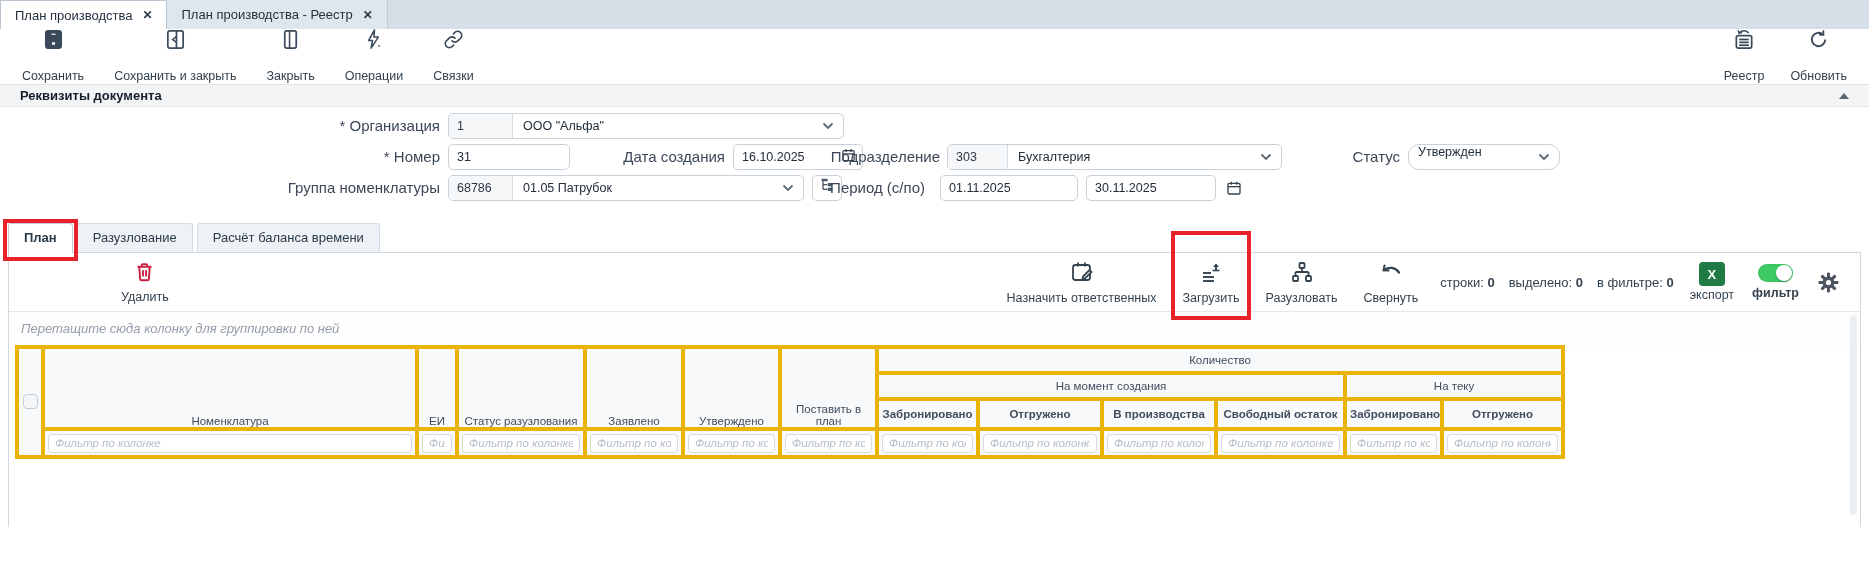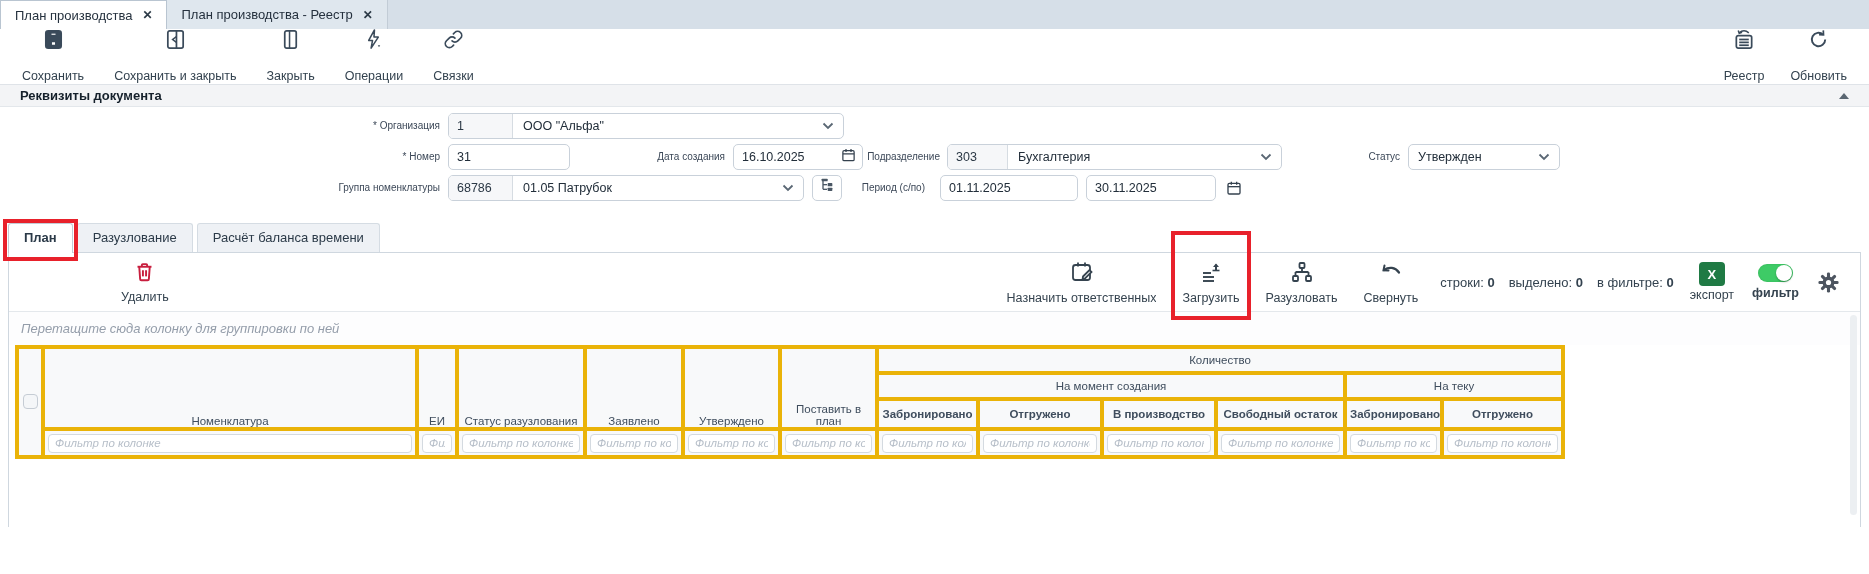--- a/index.html
+++ b/index.html
@@ -25,32 +25,32 @@
 
   
   .section-header { height:23px; background:#f3f4f6; border-top:1px solid #dfe3e8; border-bottom:1px solid #e3e7eb;
     display:flex; align-items:center; padding:0 20px; }
   .section-header .title { font-size:13px; font-weight:bold; color:#15202b; }
   .collapse-caret { margin-left:auto; width:0; height:0; border-left:5px solid transparent;
     border-right:5px solid transparent; border-bottom:6px solid #5a6672; cursor:pointer; }
 
   
   .form-body { position:relative; height:96px; background:#fff; }
-  .flabel { position:absolute; font-size:10px; color:#3c4858; line-height:26px; text-align:right; white-space:nowrap; }
+  .flabel { position:absolute; font-size:15px; color:#3c4858; line-height:26px; text-align:right; white-space:nowrap; }
   .fgroup { position:absolute; display:flex; height:26px; border:1px solid #c9d1da; border-radius:5px;
     background:#fff; overflow:hidden; }
   .fgroup .code { background:#f6f7f9; border-right:1px solid #d6dce2; font-size:12.5px; color:#2b3845;
     display:flex; align-items:center; padding:0 8px; }
   .fgroup .selval { display:flex; align-items:center; padding:0 26px 0 10px; font-size:12.5px; color:#222e3a;
     flex:1; position:relative; cursor:pointer; }
   .chev { position:absolute; right:9px; top:50%; transform:translateY(-50%); }
   .finput { position:absolute; height:26px; border:1px solid #c9d1da; border-radius:5px; font-size:12.5px;
     color:#222e3a; padding:0 8px; font-family:inherit; background:#fff; }
-  .sel { position:absolute; height:26px; border:1px solid #c9d1da; border-radius:5px; background:#fff;
-    display:flex; align-items:center; padding:0 26px 0 9px; font-size:12.5px; color:#222e3a; cursor:pointer; }
+  .sel { position:absolute; height:26px; border:1px solid #c9d1da; border-radius:11px; background:#fff;
+    display:flex; align-items:flex-start; padding:0 26px 0 9px; font-size:12.5px; color:#222e3a; cursor:pointer; }
   .icon-in { position:absolute; top:50%; transform:translateY(-50%); right:7px; color:#34414e; }
   .sq-btn { position:absolute; width:30px; height:26px; border:1px solid #c9d1da; border-radius:5px;
     display:flex; align-items:center; justify-content:center; color:#4a5764; cursor:pointer; background:#fff; }
   .bare-ico { position:absolute; color:#34414e; cursor:pointer; }
 
   
   .view-tabs { display:flex; margin:19px 8px 0; border-bottom:1px solid #cfd7df; height:31px; align-items:flex-end; }
   .v-tab { font-size:13px; color:#2b3a48; padding:6px 15px 7px; background:#eef1f5; border:1px solid #d5dce3;
     border-bottom:none; border-radius:3px 3px 0 0; margin-right:4px; cursor:pointer; position:relative; }
   .v-tab.active { background:#fff; border-color:#c3ccd6; margin-bottom:-1px; padding-bottom:8px; font-weight:bold; }
@@ -434,21 +434,21 @@
       <th rowspan="3" class="tall">Поставить в план</th>
       <th colspan="6">Количество</th>
     </tr>
     <tr class="band2">
       <th colspan="4">На момент создания</th>
       <th colspan="2">На теку</th>
     </tr>
     <tr class="labels">
       <th>Забронировано</th>
       <th>Отгружено</th>
-      <th>В производство</th>
+      <th>В производства</th>
       <th>Свободный остаток</th>
       <th>Забронировано</th>
       <th>Отгружено</th>
     </tr>
     <tr class="filters">
       <td><input class="f-in" placeholder="Фильтр по колонке" style=""></td>
       <td><input class="f-in" placeholder="Фильтр по колонке" style=""></td>
       <td><input class="f-in" placeholder="Фильтр по колонке" style=""></td>
       <td><input class="f-in" placeholder="Фильтр по колонке" style=""></td>
       <td><input class="f-in" placeholder="Фильтр по колонке" style=""></td>

